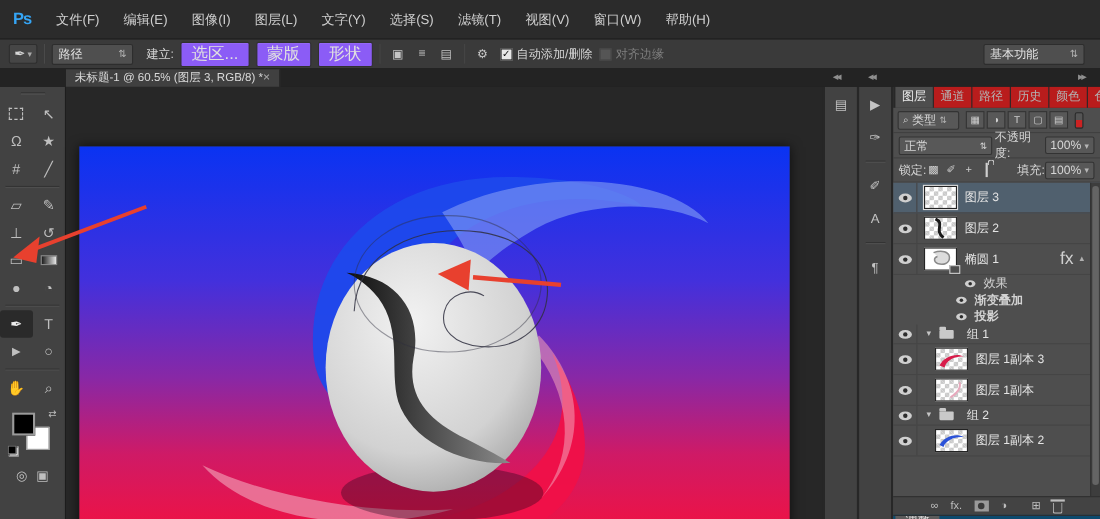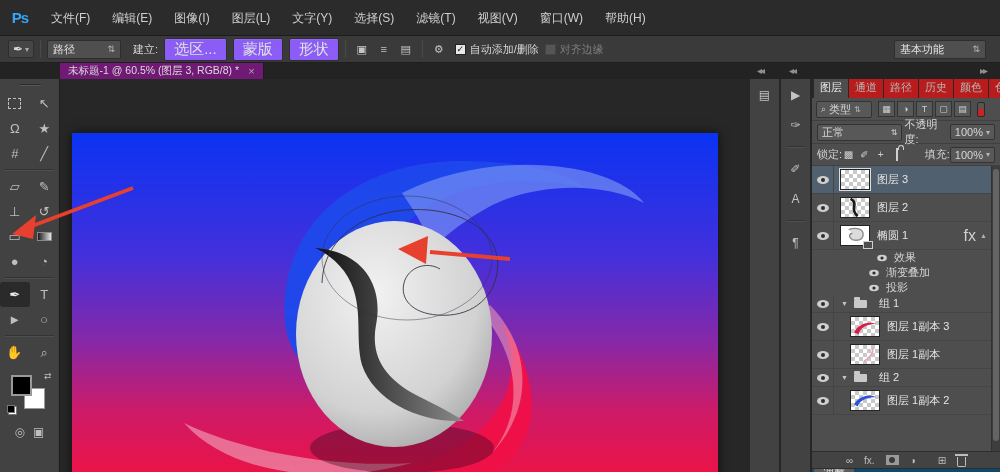--- a/index.html
+++ b/index.html
@@ -21,21 +21,21 @@
   .ob-btn { background:#8b5cf6; border:1px solid #303030; border-radius:2px; padding:1px 9px; font-size:15px; color:#e0e0e0; box-shadow:inset 0 1px 0 rgba(255,255,255,.08); }
   .ob-ico { width:20px; height:18px; display:flex; align-items:center; justify-content:center; color:#c5c5c5; font-size:11px; }
   .cb-wrap { display:flex; align-items:center; gap:4px; font-size:11px; }
   .cb { width:11px; height:11px; background:#e8e8e8; border:1px solid #222; display:flex; align-items:center; justify-content:center; font-size:9px; color:#111; line-height:1; }
   .cb.off { background:#555; border-color:#444; }
   .cb-wrap.disabled { color:#7e7e7e; }
   .spacer { flex:1; }
 
   
   .tab-strip { height:16px; background:#232323; position:relative; display:flex; align-items:stretch; }
-  .doc-tab { margin-left:60px; background:#701a75; padding:0 8px; display:flex; align-items:center; gap:9px; font-size:10.5px; color:#dadada; border-right:1px solid #1c1c1c; }
+  .doc-tab { margin-left:60px; background:#404040; padding:0 8px; display:flex; align-items:center; font-size:10.5px; color:#dadada; border-right:1px solid #1c1c1c; }
   .doc-close { color:#a8a8a8; font-size:11px; }
   .chev { position:absolute; top:2px; color:#8f8f8f; font-size:10px; letter-spacing:-2px; }
 
   
   .main { display:flex; height:404px; }
 
   .toolbar { width:60px; background:#424242; border-right:1px solid #1d1d1d; padding-top:3px; flex:none; }
   .tool-grip { width:22px; height:2px; border-top:1px solid #2e2e2e; border-bottom:1px solid #545454; margin:2px auto 5px; }
   .tool-row { display:flex; }
   .tool { width:30px; height:25px; display:flex; align-items:center; justify-content:center; color:#bfbfbf; font-size:13px; position:relative; }
@@ -89,21 +89,21 @@
   .thumb.indent { margin-left:16px; }
   .thumb.thumb-sel { outline:1px solid #dcdcdc; }
   .checker { background-color:#fff; background-image:linear-gradient(45deg,#c9c9c9 25%,transparent 25%,transparent 75%,#c9c9c9 75%),linear-gradient(45deg,#c9c9c9 25%,transparent 25%,transparent 75%,#c9c9c9 75%); background-size:8px 8px; background-position:0 0,4px 4px; }
   .thumb-shape { background:#fff; }
   .shape-badge { position:absolute; right:-4px; bottom:-4px; width:10px; height:8px; background:#4e4e4e; border:1px solid #cfcfcf; }
   .lname { margin-left:7px; font-size:11px; color:#e4e4e4; white-space:nowrap; }
   .lrow-right { margin-left:auto; display:flex; align-items:center; gap:4px; color:#cfcfcf; }
   .fx-label { font-size:16px; }
   .fx-caret { font-size:7px; color:#b0b0b0; }
   .fxrow { height:15px; display:flex; align-items:center; gap:6px; font-size:11px; color:#d2d2d2; padding-left:64px; }
-  .fxrow.fx2 { padding-left:56px; }
+  .fxrow.fx2 { padding-left:56px;font-weight:bold; }
   .group-row { height:18px; display:flex; align-items:center; border-bottom:1px solid #454545; }
   .tri { font-size:7px; color:#c5c5c5; margin-left:7px; }
   .folder { width:13px; height:8px; background:#c9c9c9; border-radius:1px; position:relative; margin:0 5px 0 6px; }
   .folder::before { content:''; position:absolute; top:-3px; left:0; width:6px; height:3px; background:#c9c9c9; border-radius:1px 1px 0 0; }
   .scrollbar { position:absolute; right:0; top:0; bottom:0; width:9px; background:#3d3d3d; border-left:1px solid #323232; }
   .scroll-thumb { position:absolute; left:1px; right:1px; top:3px; height:272px; background:#646464; border-radius:4px; }
 
   .bottom-bar { height:17px; background:#434343; border-top:1px solid #2d2d2d; display:flex; align-items:center; justify-content:center; gap:11px; }
   .bb-ico { color:#bdbdbd; font-size:10px; display:flex; align-items:center; justify-content:center; }
   .css-mask { width:13px; height:10px; background:#9a9a9a; position:relative; }

